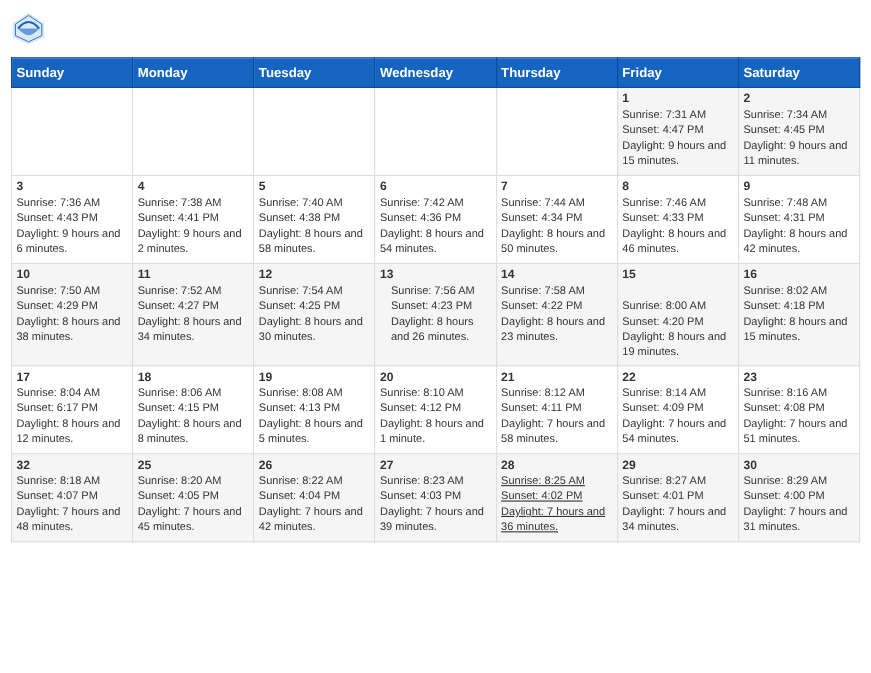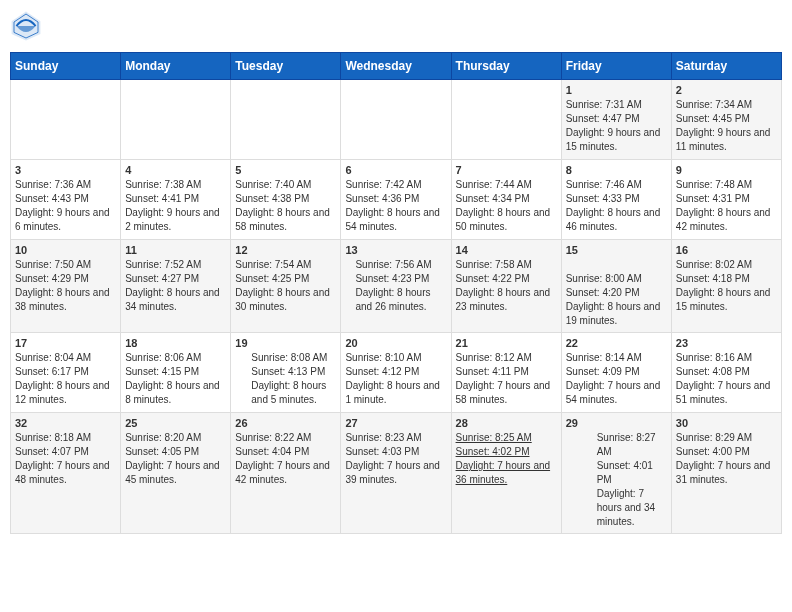--- a/index.html
+++ b/index.html
@@ -235,21 +235,21 @@
 Daylight: 8 hours and 12 minutes.</div>
         </td>
         <td>
           <span class="day-num">18</span>
           <div class="day-info" style="white-space: pre-line;">Sunrise: 8:06 AM
 Sunset: 4:15 PM
 Daylight: 8 hours and 8 minutes.</div>
         </td>
         <td>
           <span class="day-num">19</span>
-          <div class="day-info" style="white-space: pre-line; margin-left: 16px;">Sunrise: 8:08 AM
+          <div class="day-info" style="white-space: pre-line;">Sunrise: 8:08 AM
 Sunset: 4:13 PM
 Daylight: 8 hours and 5 minutes.</div>
         </td>
         <td>
           <span class="day-num">20</span>
           <div class="day-info" style="white-space: pre-line;">Sunrise: 8:10 AM
 Sunset: 4:12 PM
 Daylight: 8 hours and 1 minute.</div>
         </td>
         <td>
@@ -297,21 +297,21 @@
 Daylight: 7 hours and 39 minutes.</div>
         </td>
         <td>
           <span class="day-num">28</span>
           <div class="day-info" style="white-space: pre-line; text-decoration: underline;">Sunrise: 8:25 AM
 Sunset: 4:02 PM
 Daylight: 7 hours and 36 minutes.</div>
         </td>
         <td>
           <span class="day-num">29</span>
-          <div class="day-info" style="white-space: pre-line; margin-left: 31px;">Sunrise: 8:27 AM
+          <div class="day-info" style="white-space: pre-line;">Sunrise: 8:27 AM
 Sunset: 4:01 PM
 Daylight: 7 hours and 34 minutes.</div>
         </td>
         <td>
           <span class="day-num">30</span>
           <div class="day-info" style="white-space: pre-line;">Sunrise: 8:29 AM
 Sunset: 4:00 PM
 Daylight: 7 hours and 31 minutes.</div>
         </td>
       </tr>

